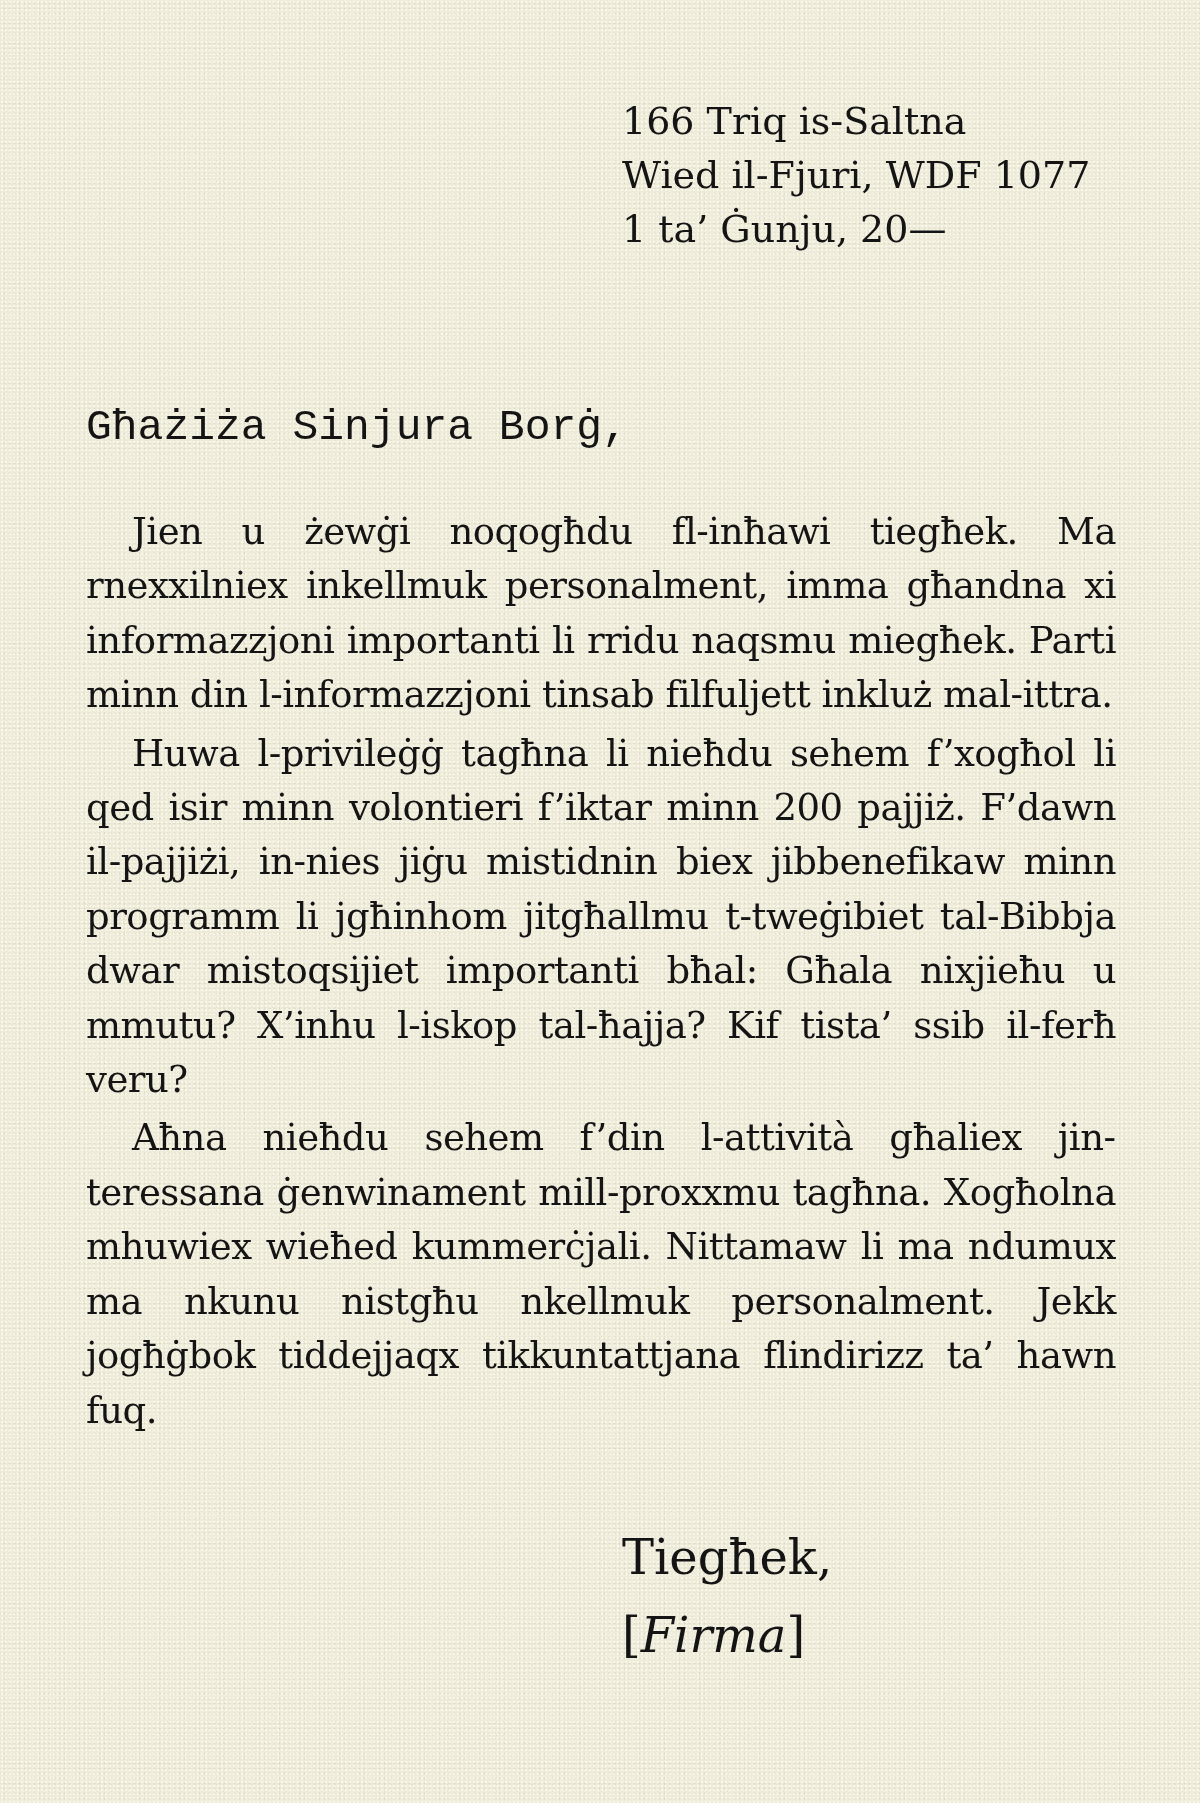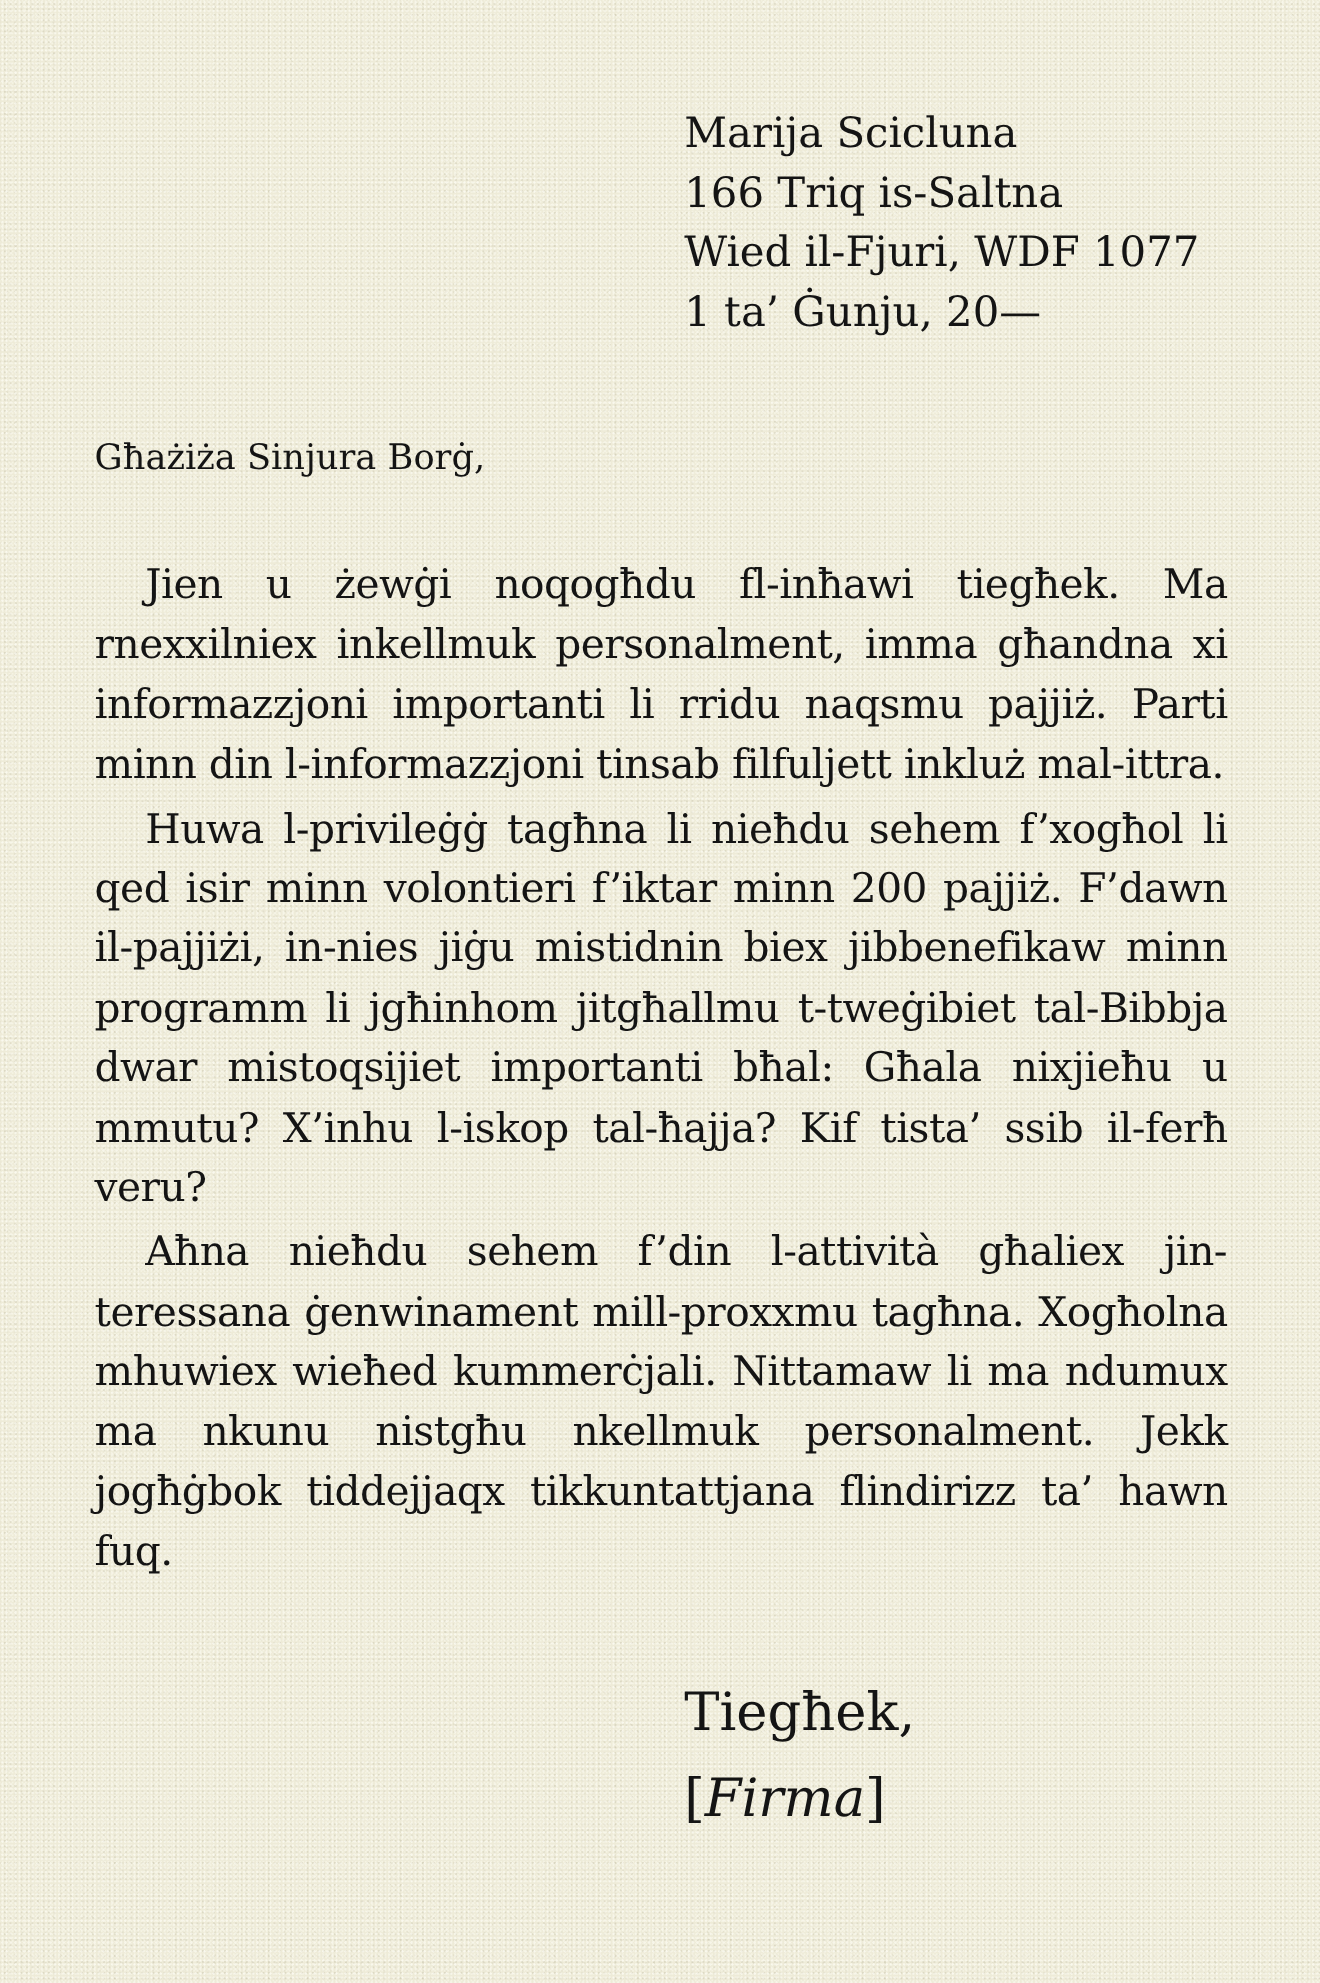--- a/index.html
+++ b/index.html
@@ -34,24 +34,25 @@
       left: 622px;
       top: 94px;
       font-size: 38px;
       line-height: 54px;
     }
     .sender .line { white-space: nowrap; }
     .sender .date { margin-top: 0; }
     .salutation {
       position: absolute;
       left: 86px;
-      top: 388px;
-      font-size: 32px;
+      top: 401px;
+      font-size: 43px;
       line-height: 54px;
       white-space: nowrap;
+      font-family: Liberation Mono, monospace;
     }
     .body-text {
       position: absolute;
       left: 86px;
       top: 505px;
       width: 1030px;
       font-size: 37px;
       line-height: 54.4px;
       letter-spacing: -0.5px;
     }
@@ -70,30 +71,29 @@
     }
     .closing .signature { margin-top: 24px; }
     .closing .signature em { font-style: italic; }
   </style>
 </head>
 <body>
 
 <div class="letter">
 
   <div class="sender">
-    <div class="line">Marija Scicluna</div>
     <div class="line">166 Triq is-Saltna</div>
     <div class="line">Wied il-Fjuri, WDF 1077</div>
     <div class="line date">1 ta’ Ġunju, 20—</div>
   </div>
 
   <div class="salutation">Għażiża Sinjura Borġ,</div>
 
   <div class="body-text">
-    <p>Jien u żewġi noqogħdu fl-inħawi tiegħek. Ma rnexxilniex inkellmuk personalment, imma għan­dna xi informazzjoni importanti li rridu naqsmu pajjiż. Parti minn din l-informazzjoni tinsab fil­fuljett inkluż mal-ittra.</p>
+    <p>Jien u żewġi noqogħdu fl-inħawi tiegħek. Ma rnexxilniex inkellmuk personalment, imma għan­dna xi informazzjoni importanti li rridu naqsmu miegħek. Parti minn din l-informazzjoni tinsab fil­fuljett inkluż mal-ittra.</p>
     <p>Huwa l-privileġġ tagħna li nieħdu sehem f’xo­għol li qed isir minn volontieri f’iktar minn 200 pajjiż. F’dawn il-pajjiżi, in-nies jiġu mistidnin biex jibbenefikaw minn programm li jgħinhom jit­għallmu t-tweġibiet tal-Bibbja dwar mistoqsijiet im­portanti bħal: Għala nixjieħu u mmutu? X’inhu l-iskop tal-ħajja? Kif tista’ ssib il-ferħ veru?</p>
     <p>Aħna nieħdu sehem f’din l-attività għaliex jin­teressana ġenwinament mill-proxxmu tagħna. Xo­għolna mhuwiex wieħed kummerċjali. Nittamaw li ma ndumux ma nkunu nistgħu nkellmuk personal­ment. Jekk jogħġbok tiddejjaqx tikkuntattjana fl­indirizz ta’ hawn fuq.</p>
   </div>
 
   <div class="closing">
     <div>Tiegħek,</div>
     <div class="signature"><span>[</span><em>Firma</em><span>]</span></div>
   </div>
 
 </div>

